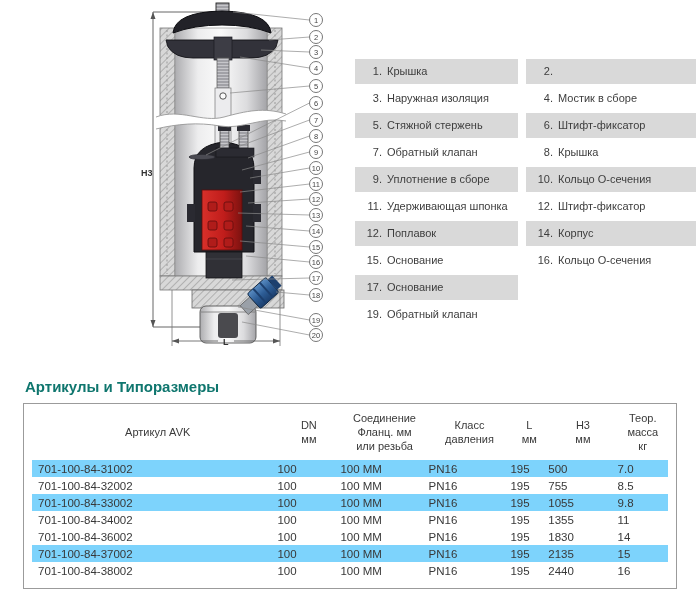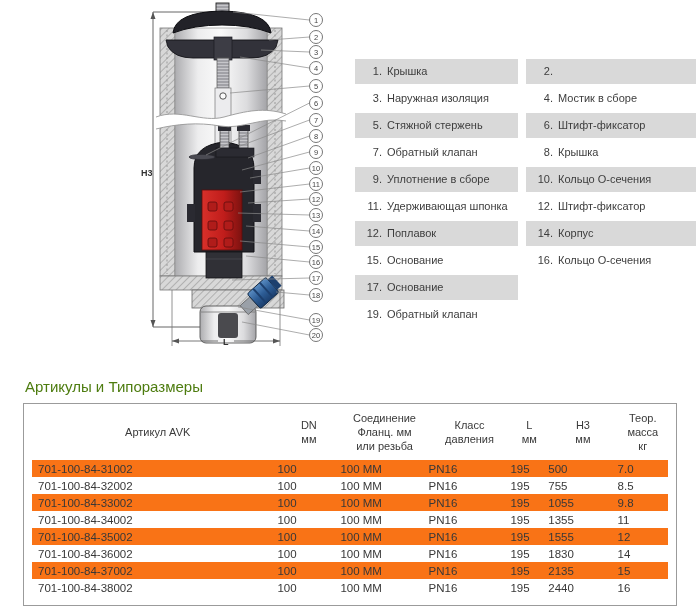--- a/index.html
+++ b/index.html
@@ -12,30 +12,30 @@
   
   .parts-list{position:absolute;left:355px;top:59px;width:341px;display:flex;flex-direction:column;row-gap:2px;}
   .pl-row{display:grid;grid-template-columns:163px 170px;column-gap:8px;}
   .pl-cell{display:grid;grid-template-columns:25px 1fr;column-gap:5px;align-items:center;
            min-height:21px;padding:2px 3px 2px 2px;font-size:11px;line-height:1.22;}
   .pl-row.shaded .pl-cell{background:#d9d9d9;}
   .pl-num{text-align:right;color:#3d3d3d;}
   .pl-label{text-align:left;color:#3d3d3d;}
 
   
-  .section-title{position:absolute;left:25px;top:378px;font-size:15px;font-weight:normal;color:#4d7c0f;}
+  .section-title{position:absolute;left:25px;top:378px;font-size:15px;font-weight:bold;color:#0f766e;}
   .table-wrap{position:absolute;left:23px;top:403px;width:654px;border:1px solid #9b9b9b;
               padding:0 8px 9px 8px;box-sizing:border-box;background:#fff;}
   table{border-collapse:collapse;width:100%;table-layout:fixed;}
   th{font-weight:normal;font-size:11px;color:#3a3a3a;text-align:center;vertical-align:middle;
      white-space:pre-line;line-height:1.25;padding:8px 0 7px 0;}
   th:first-child{text-align:center;padding-left:6px;}
   td{font-size:11.5px;color:#383838;height:17px;padding:0;}
   td:first-child{text-align:left;padding-left:6px;}
-  tr.shaded td{background:#f97316;}
+  tr.shaded td{background:#7dd3fc;}
 </style>
 </head>
 <body>
 
 <div class="page">
 
   <svg class="diagram" viewBox="0 0 192 352" xmlns="http://www.w3.org/2000/svg">
     <defs>
       <linearGradient id="cyl" x1="0" y1="0" x2="1" y2="0">
         <stop offset="0" stop-color="#adadb0"></stop>
@@ -357,29 +357,20 @@
           </tr>
           <tr>
             <td>701-100-84-34002</td>
             <td>100</td>
             <td>100 MM</td>
             <td>PN16</td>
             <td>195</td>
             <td>1355</td>
             <td>11</td>
           </tr>
-          <tr class="shaded">
-            <td>701-100-84-35002</td>
-            <td>100</td>
-            <td>100 MM</td>
-            <td>PN16</td>
-            <td>195</td>
-            <td>1555</td>
-            <td>12</td>
-          </tr>
           <tr>
             <td>701-100-84-36002</td>
             <td>100</td>
             <td>100 MM</td>
             <td>PN16</td>
             <td>195</td>
             <td>1830</td>
             <td>14</td>
           </tr>
           <tr class="shaded">

